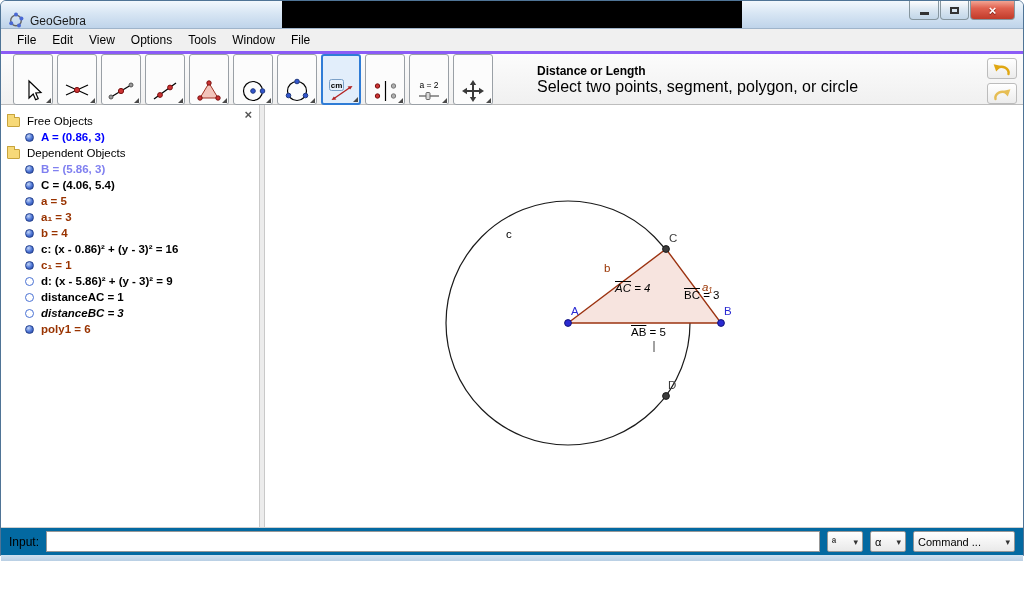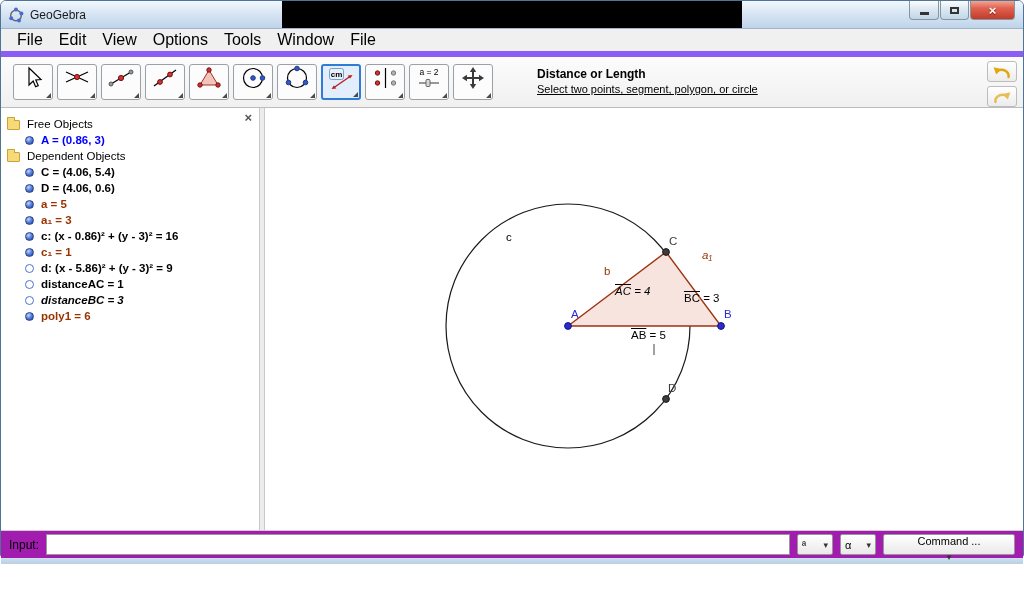--- a/index.html
+++ b/index.html
@@ -8,21 +8,21 @@
     background:#ffffff;font-family:"Liberation Sans",sans-serif;
     -webkit-font-smoothing:antialiased;
   }
   .window{
     position:absolute;left:0;top:0;width:1024px;height:556px;
     box-sizing:border-box;border:1px solid #4f7496;border-radius:6px 6px 0 0;
     background:#f0f0f0;
   }
   
   .titlebar{
-    position:relative;height:27px;display:flex;align-items:center;
+    position:relative;height:27px;display:flex;align-items:flex-end;
     padding-left:7px;border-radius:5px 5px 0 0;
     background:linear-gradient(#f2f8fd,#d8e6f4 45%,#bfd4ea);
     border-bottom:1px solid #9fb4ca;
   }
   .app-icon{width:16px;height:16px;display:inline-block;}
   .title-text{font-size:12px;color:#1a1a1a;margin-left:6px;}
   .redaction{position:absolute;left:281px;top:0;width:460px;height:27px;background:#000;}
   .win-controls{position:absolute;right:8px;top:0;display:flex;}
   .win-btn{
     height:19px;box-sizing:border-box;border:1px solid #86969f;border-top:none;
@@ -30,45 +30,45 @@
     margin-left:1px;background:linear-gradient(#fdfdfd,#dce8f2 45%,#c2d6e8);
   }
   .win-btn.min{width:30px;}
   .win-btn.max{width:29px;}
   .win-btn.close{width:45px;background:linear-gradient(#f2a493,#e0614f 40%,#c13b2a);}
   .glyph-min{width:9px;height:3px;background:#333;margin-top:6px;}
   .glyph-max{width:9px;height:7px;border:2px solid #333;box-sizing:border-box;background:transparent;}
   .win-btn.close .x{color:#fff;font-weight:bold;font-size:13px;line-height:13px;text-shadow:0 1px 1px #7d1d12;}
   
   .menubar{
-    height:22px;background:#f0f0f0;border-bottom:6px solid #8b5cf6;
-    display:flex;align-items:center;padding-left:8px;font-size:16px;color:#000;
+    height:22px;background:#f0f0f0;border-bottom:3px solid #8b5cf6;
+    display:flex;align-items:center;padding-left:8px;font-size:12px;color:#000;
   }
   .menu-item{padding:2px 8px;cursor:default;}
   
   .toolbar{
     position:relative;height:50px;display:flex;align-items:center;
     background:linear-gradient(#fcfcfc,#f0f0f0);border-bottom:1px solid #bdbdbd;
     padding-left:12px;
   }
   .tools{display:flex;align-items:center;}
   .tool-btn{
-    position:relative;width:40px;height:36px;margin-right:4px;border-radius:3px;
+    position:relative;width:40px;height:51px;margin-right:4px;border-radius:3px;
     box-sizing:border-box;border:1px solid #9aa0a6;background:#fcfcfc;
-    display:flex;align-items:flex-start;justify-content:center;
+    display:flex;align-items:flex-end;justify-content:center;
   }
   .tool-btn.selected{border:2px solid #2f7cd6;background:#e2eefb;}
   .tool-btn svg{display:block;}
   .tool-btn .dd{
     position:absolute;right:1px;bottom:1px;width:0;height:0;
     border-left:5px solid transparent;border-bottom:5px solid #4a4a4a;
   }
   .tool-help{margin-left:40px;line-height:15px;}
   .help-title{font-size:12px;font-weight:bold;color:#000;}
-  .help-sub{font-size:11px;color:#000;text-decoration:underline;}
+  .help-sub{font-size:16px;color:#000;}
   .undo-redo{position:absolute;right:6px;top:4px;display:flex;flex-direction:column;gap:4px;}
   .ur-btn{
     width:28px;height:19px;border:1px solid #bcbcbc;border-radius:3px;
     background:linear-gradient(#ffffff,#ececec);display:flex;align-items:center;justify-content:center;
   }
   .ur-btn.redo svg{opacity:.7;}
   
   .content{display:flex;height:422px;background:#fff;}
   .algebra{
     position:relative;width:258px;box-sizing:border-box;background:#fff;
@@ -95,34 +95,34 @@
   .marble.hollow{background:#fff;border:1px solid #4a72d4;}
   .obj-text{margin-left:7px;font-weight:bold;white-space:nowrap;}
   .splitter{width:4px;background:#ececec;border-left:1px solid #c9c9c9;border-right:1px solid #c9c9c9;}
   .graphics{position:relative;flex:1;background:#fff;overflow:hidden;}
   .graphics svg{position:absolute;left:0;top:0;}
   .glabels{position:absolute;left:0;top:0;right:0;bottom:0;pointer-events:none;}
   .glabel{position:absolute;font-size:11.5px;white-space:nowrap;}
   .glabel .ovl{text-decoration:overline;}
   
   .inputbar{
-    height:27px;background:#a21caf;border-top:1px solid #cfcfcf;
+    height:27px;background:#0369a1;border-top:1px solid #cfcfcf;
     display:flex;align-items:center;padding:0 8px;gap:7px;
   }
   .input-label{font-size:12px;color:#000;flex:none;}
   .input-field{
     flex:1;height:19px;border:1px solid #979797;background:#fff;
     font-size:12px;padding:0 4px;outline:none;font-family:"Liberation Sans",sans-serif;
   }
   .ibar-dd{
     height:21px;box-sizing:border-box;border:1px solid #979797;border-radius:2px;
     background:linear-gradient(#ffffff,#e9e9e9);display:flex;align-items:center;
     justify-content:space-between;font-size:11px;padding:0 4px;gap:5px;min-width:36px;flex:none;
   }
-  .ibar-dd:last-child{width:132px;flex-direction:column;}
+  .ibar-dd:last-child{width:102px;}
   .dd-arrow{font-size:9px;color:#333;}
   .bottom-frame{height:6px;background:linear-gradient(#cfe0ef,#b9cfe4);border-radius:0;}
 </style>
 </head>
 <body>
 
 <div class="window">
 
   <div class="titlebar">
     <span class="app-icon">
@@ -289,33 +289,37 @@
           <div class="tree-item">
             <span class="marble filled"></span>
             <span class="obj-text" style="color: rgb(0, 0, 255);">A = (0.86, 3)</span>
           </div>
           <div class="tree-section">
             <span class="folder"></span>
             <span class="sec-label">Dependent Objects</span>
           </div>
           <div class="tree-item">
             <span class="marble filled"></span>
+            <span class="obj-text" style="color: rgb(128, 128, 240);">B = (5.86, 3)</span>
+          </div>
+          <div class="tree-item">
+            <span class="marble filled"></span>
             <span class="obj-text" style="color: rgb(0, 0, 0);">C = (4.06, 5.4)</span>
           </div>
           <div class="tree-item">
             <span class="marble filled"></span>
-            <span class="obj-text" style="color: rgb(0, 0, 0);">D = (4.06, 0.6)</span>
-          </div>
-          <div class="tree-item">
-            <span class="marble filled"></span>
             <span class="obj-text" style="color: rgb(153, 51, 0);">a = 5</span>
           </div>
           <div class="tree-item">
             <span class="marble filled"></span>
             <span class="obj-text" style="color: rgb(153, 51, 0);">a₁ = 3</span>
+          </div>
+          <div class="tree-item">
+            <span class="marble filled"></span>
+            <span class="obj-text" style="color: rgb(153, 51, 0);">b = 4</span>
           </div>
           <div class="tree-item">
             <span class="marble filled"></span>
             <span class="obj-text" style="color: rgb(0, 0, 0);">c: (x - 0.86)² + (y - 3)² = 16</span>
           </div>
           <div class="tree-item">
             <span class="marble filled"></span>
             <span class="obj-text" style="color: rgb(153, 51, 0);">c₁ = 1</span>
           </div>
           <div class="tree-item">
@@ -347,21 +351,21 @@
           <circle cx="401" cy="144" r="3.4" fill="#3c3c3c" stroke="#1a1a1a" stroke-width="1"></circle>
           <circle cx="401" cy="291" r="3.4" fill="#3c3c3c" stroke="#1a1a1a" stroke-width="1"></circle>
         </svg>
       <div class="glabels">
           <span class="glabel" style="left: 306px; top: 200px; color: rgb(42, 42, 210);"><span>A</span></span>
           <span class="glabel" style="left: 459px; top: 200px; color: rgb(42, 42, 210);"><span>B</span></span>
           <span class="glabel" style="left: 404px; top: 127px; color: rgb(60, 60, 60);"><span>C</span></span>
           <span class="glabel" style="left: 403px; top: 274px; color: rgb(60, 60, 60);"><span>D</span></span>
           <span class="glabel" style="left: 241px; top: 123px; color: rgb(0, 0, 0);"><span>c</span></span>
           <span class="glabel" style="left: 339px; top: 157px; color: rgb(153, 51, 0);"><span>b</span></span>
-          <span class="glabel" style="left: 437px; top: 141px; color: rgb(153, 51, 0); font-style: italic;"><span>a₁</span></span>
+          <span class="glabel" style="left: 437px; top: 176px; color: rgb(153, 51, 0); font-style: italic;"><span>a₁</span></span>
           <span class="glabel" style="left: 350px; top: 177px; color: rgb(0, 0, 0); font-style: italic;"><span class="ovl">AC</span><span> = 4</span></span>
           <span class="glabel" style="left: 419px; top: 184px; color: rgb(0, 0, 0);"><span class="ovl">BC</span><span> = 3</span></span>
           <span class="glabel" style="left: 366px; top: 221px; color: rgb(0, 0, 0);"><span class="ovl">AB</span><span> = 5</span></span>
         </div>
     </div>
   </div>
 
   <div class="inputbar">
     <span class="input-label">Input:</span>
     <input class="input-field" value="" style="">

